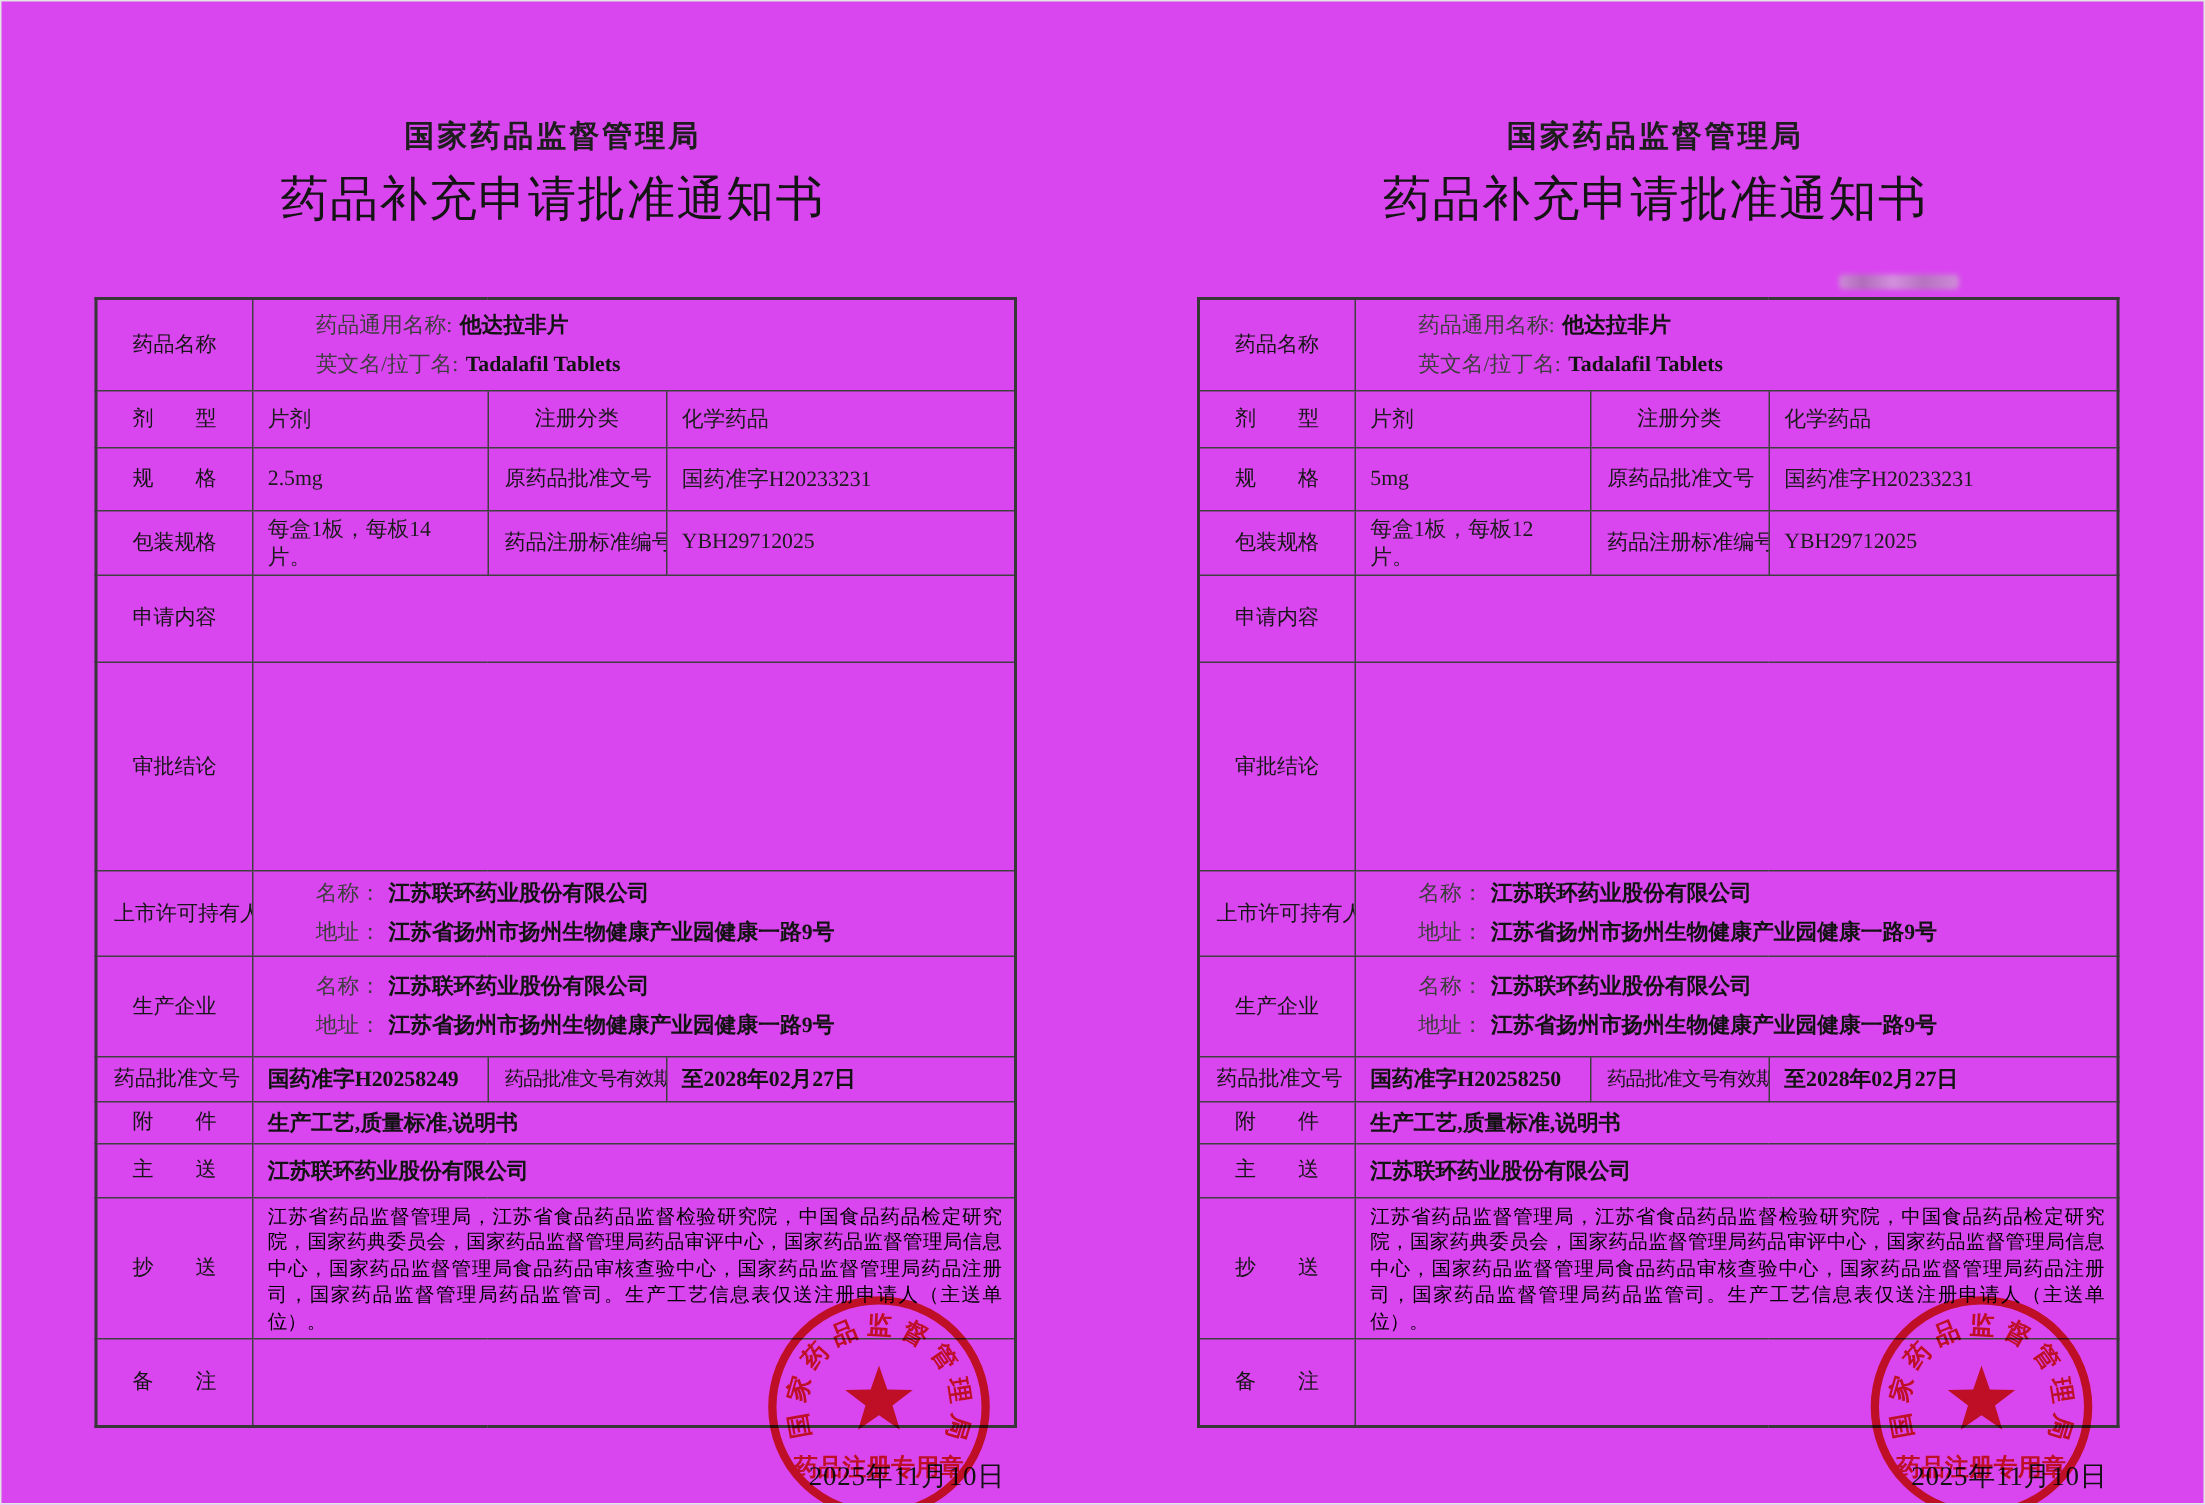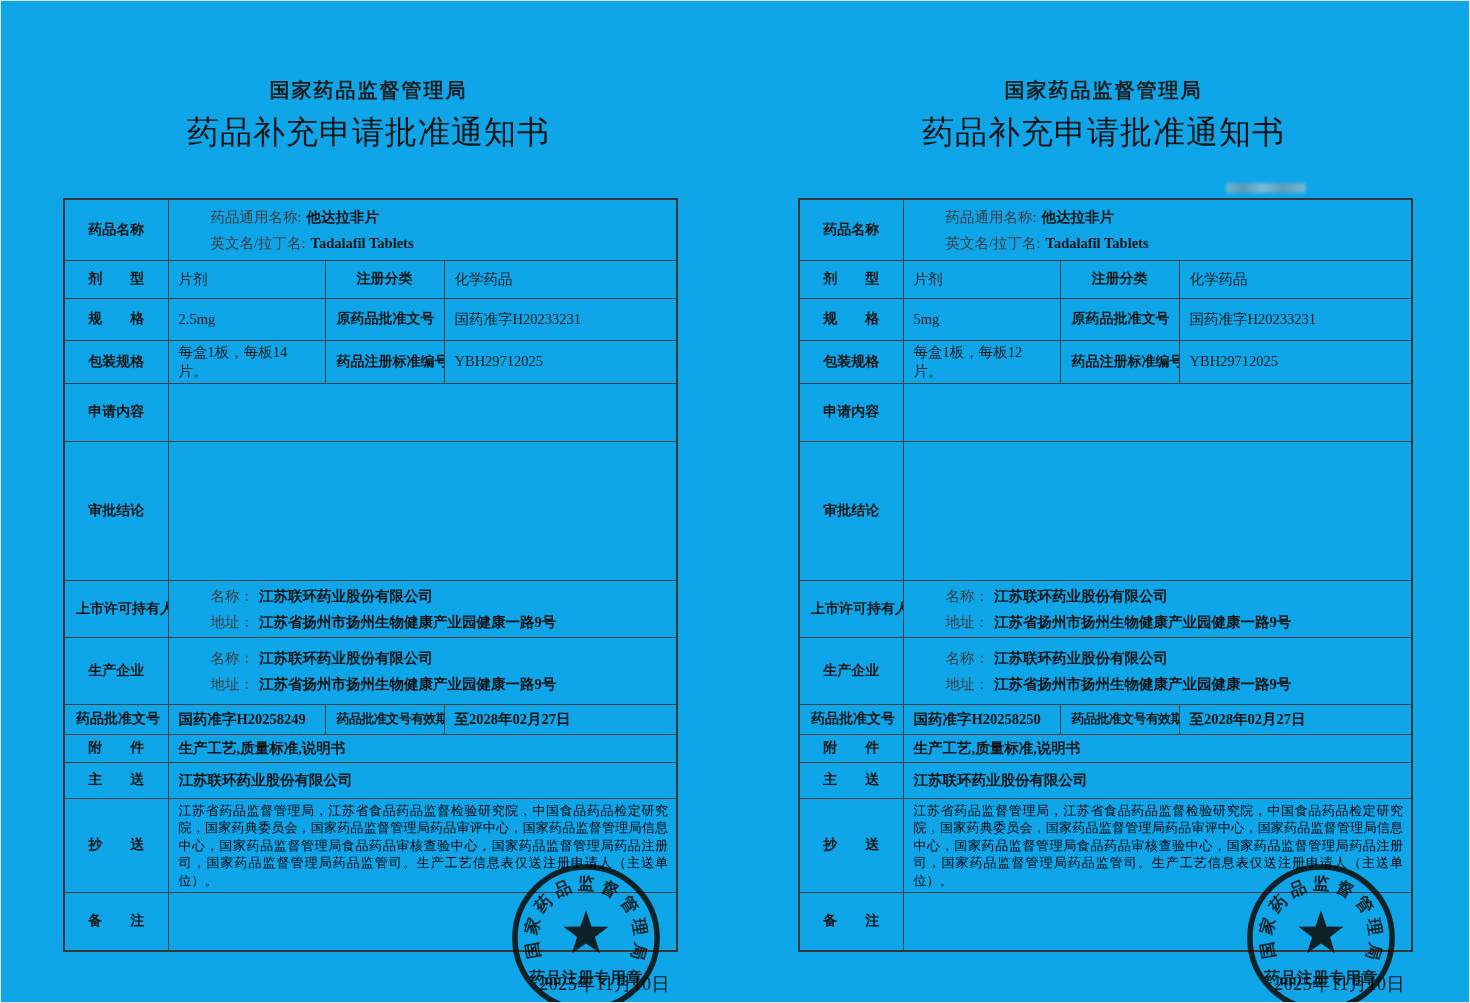--- a/index.html
+++ b/index.html
@@ -1,34 +1,34 @@
 <!DOCTYPE html>
 <html><head>
 <meta charset="utf-8">
 <style>
   html,body{margin:0;padding:0;background:#fff;}
-  #canvas{position:relative;width:1470px;height:1003px;background:#0ea5e9;overflow:hidden;
+  #canvas{position:relative;width:1470px;height:1003px;background:#d946ef;overflow:hidden;
           border:1px solid #e4e4e4;box-sizing:border-box;
           font-family:"Liberation Serif","DejaVu Serif",serif;}
   .page{position:absolute;top:0;width:735px;height:1003px;overflow:hidden;}
   #page-left{left:0;} #page-right{left:735px;}
 
   .agency{position:absolute;top:76px;left:0;width:100%;text-align:center;
           font-family:"Liberation Sans","DejaVu Sans",sans-serif;font-weight:bold;
           font-size:20px;letter-spacing:2px;color:#1d1d1d;}
   .doc-title{position:absolute;top:110px;left:0;width:100%;text-align:center;
           font-family:"Liberation Serif","DejaVu Serif",serif;
           font-size:32px;letter-spacing:1px;color:#141414;}
 
   table.notice{position:absolute;top:197px;left:62px;width:613px;height:744px;
           border-collapse:collapse;table-layout:fixed;
           border:2px solid #373737;}
   table.notice td{border:1px solid #404040;vertical-align:middle;overflow:hidden;}
 
-  .lbl{text-align:center;font-weight:bold;font-size:14px;color:#161616;
+  .lbl{text-align:center;font-weight:normal;font-size:14px;color:#161616;
        white-space:pre;letter-spacing:0;padding:2px 11px;}
   .lbl.tight{font-size:13px;letter-spacing:-0.6px;margin-top:17px;}
   .val{font-size:14.5px;color:#1c1c1c;padding:2px 10px;text-align:left;}
   .val .line{line-height:26px;white-space:nowrap;}
   .k{color:#3e3e3e;margin-right:5px;margin-left:32px;}
   .b{font-weight:bold;color:#131313;}
   .cc-text{font-size:13px;line-height:17.5px;text-align:justify;padding:3px 8px 3px 10px;}
 
   
   .sealwrap{position:absolute;left:506px;top:858px;width:158px;height:158px;

